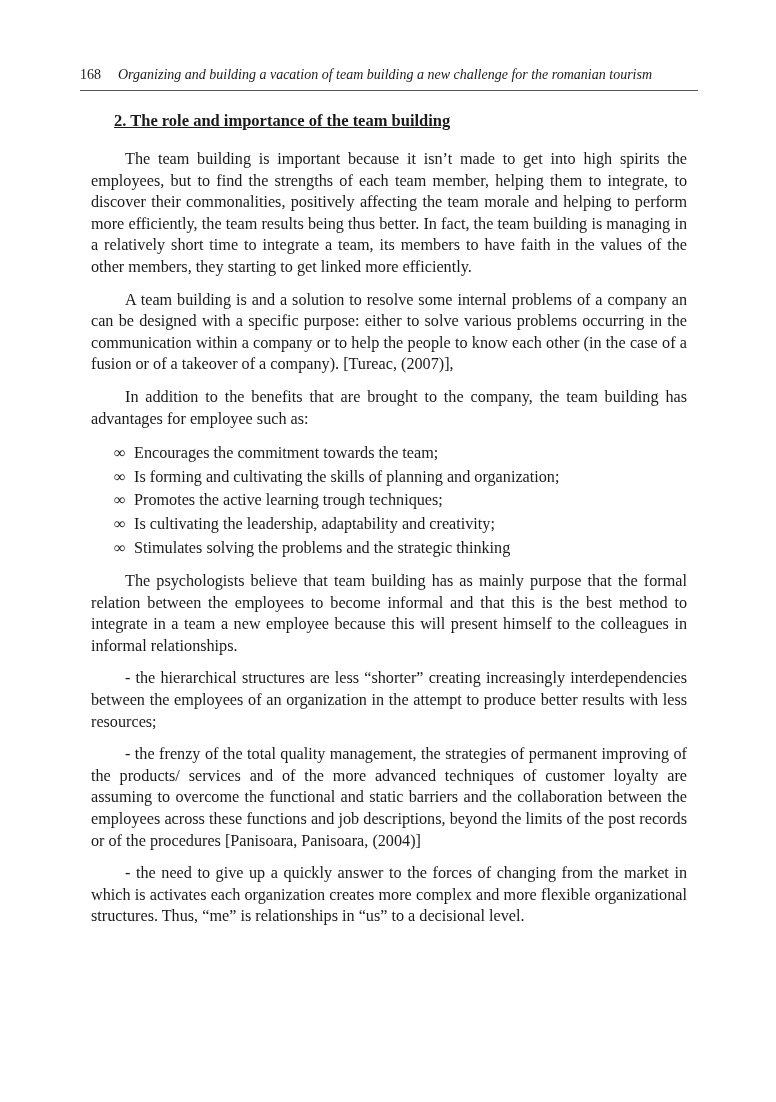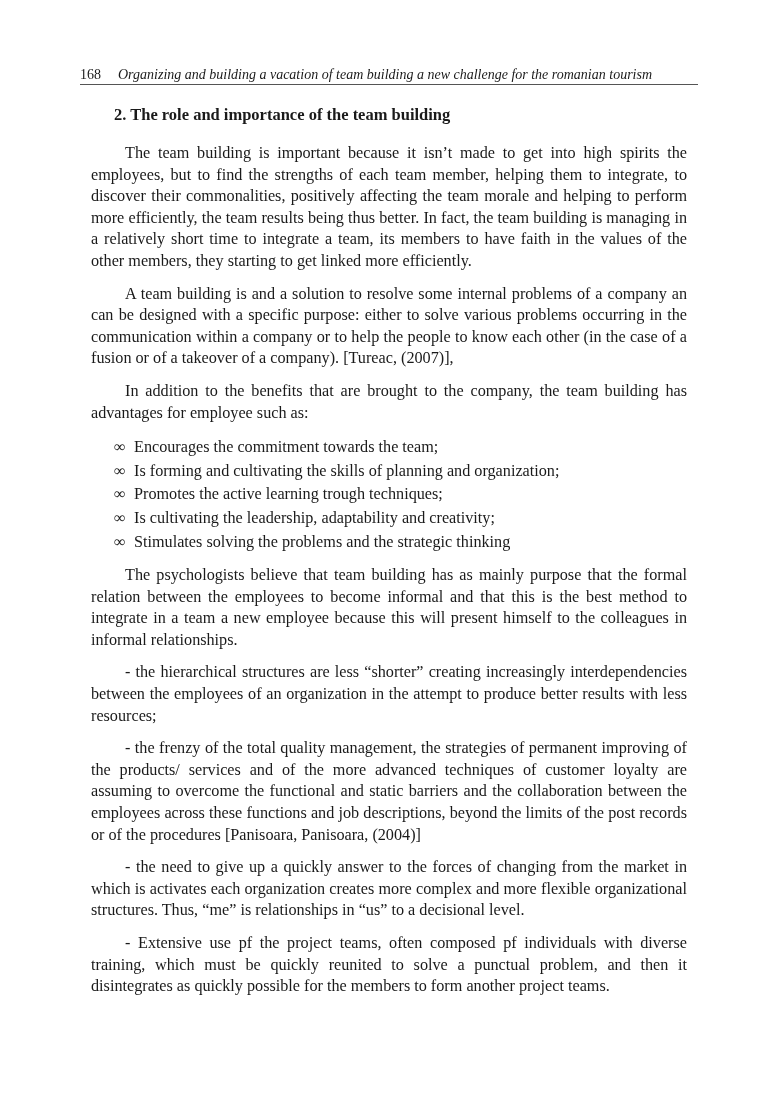--- a/index.html
+++ b/index.html
@@ -1,23 +1,23 @@
 <!DOCTYPE html>
 <html><head>
 <meta charset="utf-8">
 <style>
   html, body { margin: 0; padding: 0; background: #ffffff; }
   body { width: 776px; height: 1102px; position: relative; overflow: hidden;
          font-family: "Liberation Serif", "DejaVu Serif", serif; color: #1a1a1a; }
   .page { position: absolute; left: 80px; top: 66px; width: 618px; }
-  .running-head { font-size: 14px; line-height: 18px; padding-bottom: 0;
+  .running-head { font-size: 14px; line-height: 18px; padding-bottom: 6px;
                   border-bottom: 1px solid #555; white-space: nowrap; }
   .running-head .pno { display: inline-block; width: 38px; }
   .running-head .rtitle { font-style: italic; }
-  h2 { font-size: 16.5px; font-weight: bold; margin: 20px 0 18px 34px; line-height: 20px; }
+  h2 { font-size: 16.5px; font-weight: bold; margin: 20px 0 18px 34px; line-height: 20px; text-decoration: underline; }
   p { margin: 11px; font-size: 16.2px; line-height: 21.6px; text-align: justify;
       text-indent: 34px; }
   ul { list-style: none; margin: 12px 0 0 0; padding: 0 0 0 34px; }
   li { font-size: 16.2px; line-height: 23.6px; }
   li .bullet { display: inline-block; width: 20px; }
 </style>
 </head>
 <body>
 
 <div class="page">
@@ -36,14 +36,13 @@
     <li><span class="bullet">∞</span><span>Is forming and cultivating the skills of planning and organization;</span></li>
     <li><span class="bullet">∞</span><span>Promotes the active learning trough techniques;</span></li>
     <li><span class="bullet">∞</span><span>Is cultivating the leadership, adaptability and creativity;</span></li>
     <li><span class="bullet">∞</span><span>Stimulates solving the problems and the strategic thinking</span></li>
   </ul>
 
   <p>The psychologists believe that team building has as mainly purpose that the formal relation between the employees to become informal and that this is the best method to integrate in a team a new employee because this will present himself to the colleagues in informal relationships.</p>
   <p>- the hierarchical structures are less “shorter” creating increasingly interdependencies between the employees of an organization in the attempt to produce better results with less resources;</p>
   <p>- the frenzy of the total quality management, the strategies of permanent improving of the products/ services and of the more advanced techniques of customer loyalty are assuming to overcome the functional and static barriers and the collaboration between the employees across these functions and job descriptions, beyond the limits of the post records or of the procedures [Panisoara, Panisoara, (2004)]</p>
   <p>- the need to give up a quickly answer to the forces of changing from the market in which is activates each organization creates more complex and more flexible organizational structures. Thus, “me” is relationships in “us” to a decisional level.</p>
-  <p>- Extensive use pf the project teams, often composed pf individuals with diverse training, which must be quickly reunited to solve a punctual problem, and then it disintegrates as quickly possible for the members to form another project teams.</p>
 </div>
 
 </body></html>

